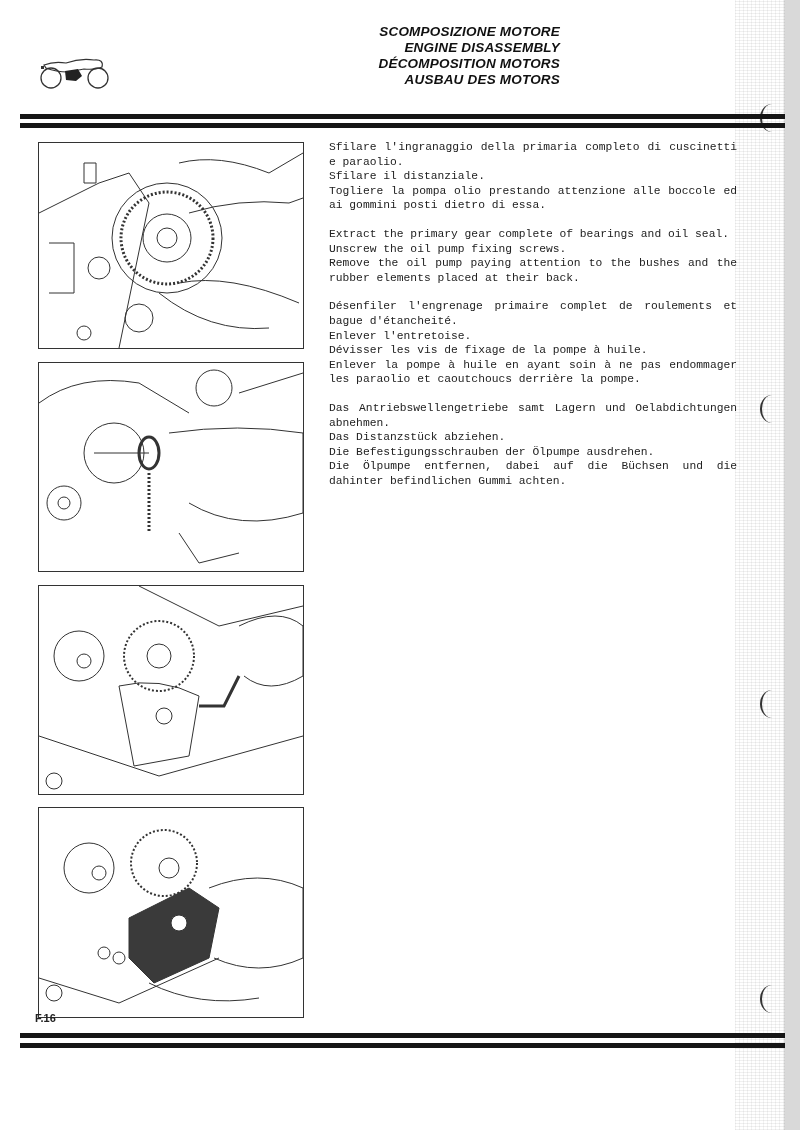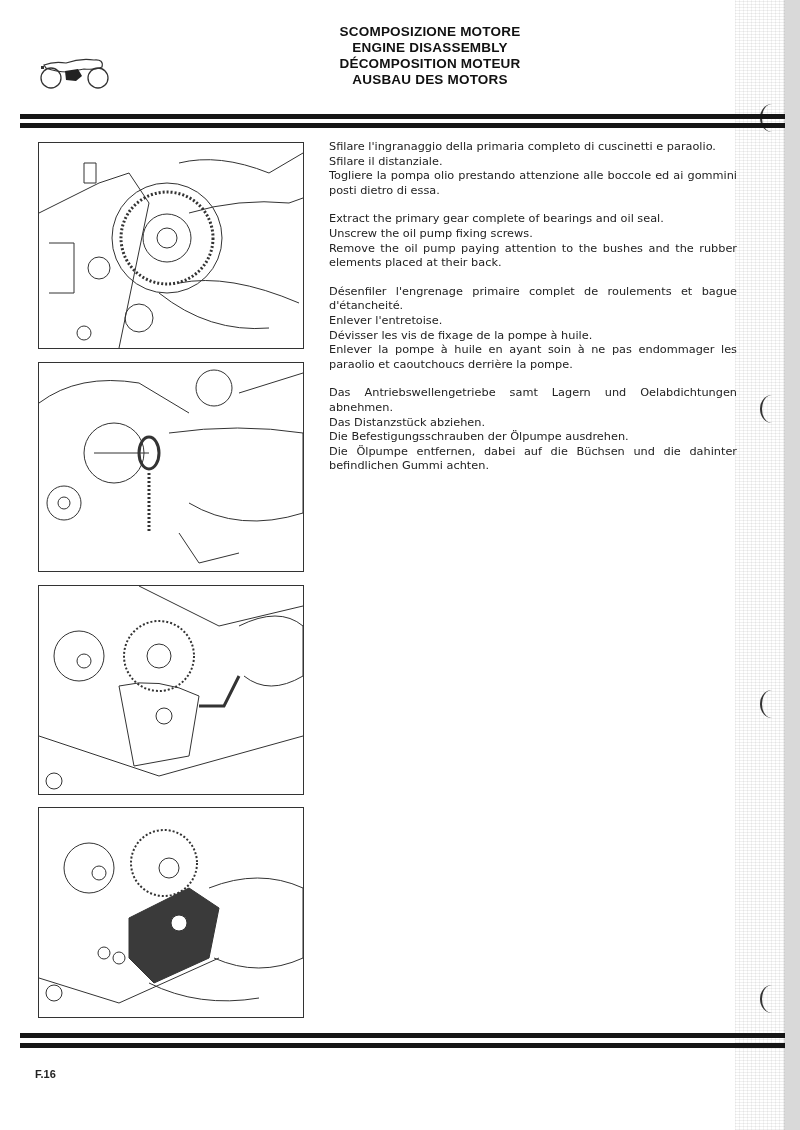--- a/index.html
+++ b/index.html
@@ -3,32 +3,32 @@
 <meta charset="utf-8">
 <style>
   html, body { margin:0; padding:0; }
   body { width:800px; height:1130px; background:#ffffff; position:relative; overflow:hidden;
          font-family:"DejaVu Sans", sans-serif; color:#1a1a1a; }
   .page-edge { position:absolute; left:784px; top:0; width:16px; height:1130px; background:#d9d9d9; }
   .speckle { position:absolute; left:735px; top:0; width:50px; height:1130px;
              background: repeating-linear-gradient(0deg, rgba(0,0,0,0.06) 0 1px, transparent 1px 3px),
                          repeating-linear-gradient(90deg, rgba(0,0,0,0.05) 0 1px, transparent 1px 4px); }
   .hole { position:absolute; width:22px; height:28px; border-left:2px solid #333; border-radius:50%; }
-  .title-block { position:absolute; left:300px; top:24px; width:260px; text-align:center;
+  .title-block { position:absolute; left:300px; top:24px; width:260px; text-align:right;
                  font-family:"Liberation Sans", sans-serif; font-weight:bold; font-size:13.5px;
-                 line-height:16px; letter-spacing:0.2px; color:#111; }
+                 line-height:16px; letter-spacing:0.2px; color:#111;font-style:italic; }
   .logo { position:absolute; left:38px; top:54px; width:72px; height:36px; }
   .rule { position:absolute; left:20px; width:765px; height:5px; background:#151515; }
   .figure { position:absolute; left:38px; width:264px; border:1.5px solid #333; background:#fff; overflow:hidden; }
   .figure svg { width:100%; height:100%; display:block; }
   .text-col { position:absolute; left:329px; top:140px; width:408px; font-family:"DejaVu Sans", sans-serif;
               font-size:11.3px; line-height:14.6px; color:#222; }
-  .para { margin:0 0 14px 0; }
+  .para { margin:0 0 14px 0;font-family:Liberation Mono, monospace; }
   .para div { text-align:justify; text-align-last:left; }
-  .page-num { position:absolute; left:35px; top:1068px; font-family:"Liberation Sans", sans-serif;
+  .page-num { position:absolute; left:35px; top:1012px; font-family:"Liberation Sans", sans-serif;
               font-weight:bold; font-size:11px; color:#222; }
 </style>
 </head>
 <body>
 
 <div class="page-edge"></div>
 <div class="speckle"></div>
 <div class="hole" style="left:760px;top:104px;"></div>
 <div class="hole" style="left:760px;top:395px;"></div>
 <div class="hole" style="left:760px;top:690px;"></div>
@@ -40,21 +40,21 @@
     <circle cx="60" cy="24" r="10" fill="none" stroke="#333" stroke-width="1.3"></circle>
     <path d="M6 11 Q16 7 28 9 Q42 4 56 6 Q66 5 64 13 Q58 16 46 15 L30 18 Q18 18 8 14 Z" fill="none" stroke="#333" stroke-width="1.2"></path>
     <path d="M27 17 L40 15 L44 22 L38 27 L28 26 Z" fill="#222"></path>
     <rect x="3" y="12" width="3" height="3" fill="#333"></rect>
   </svg>
 </div>
 
 <div class="title-block">
   <div>SCOMPOSIZIONE MOTORE</div>
   <div>ENGINE DISASSEMBLY</div>
-  <div>DÉCOMPOSITION MOTEUR</div>
+  <div>DÉCOMPOSITION MOTORS</div>
   <div>AUSBAU DES MOTORS</div>
 </div>
 
 <div class="rule" style="top:114px;"></div>
 <div class="rule" style="top:123px;"></div>
 
 <div class="figure" style="top:142px;height:205px;">
   <svg viewBox="0 0 264 205" preserveAspectRatio="none">
     <g fill="none" stroke="#333" stroke-width="1">
       <path d="M0 70 L60 40 L90 30 L110 60 L80 205"></path>

